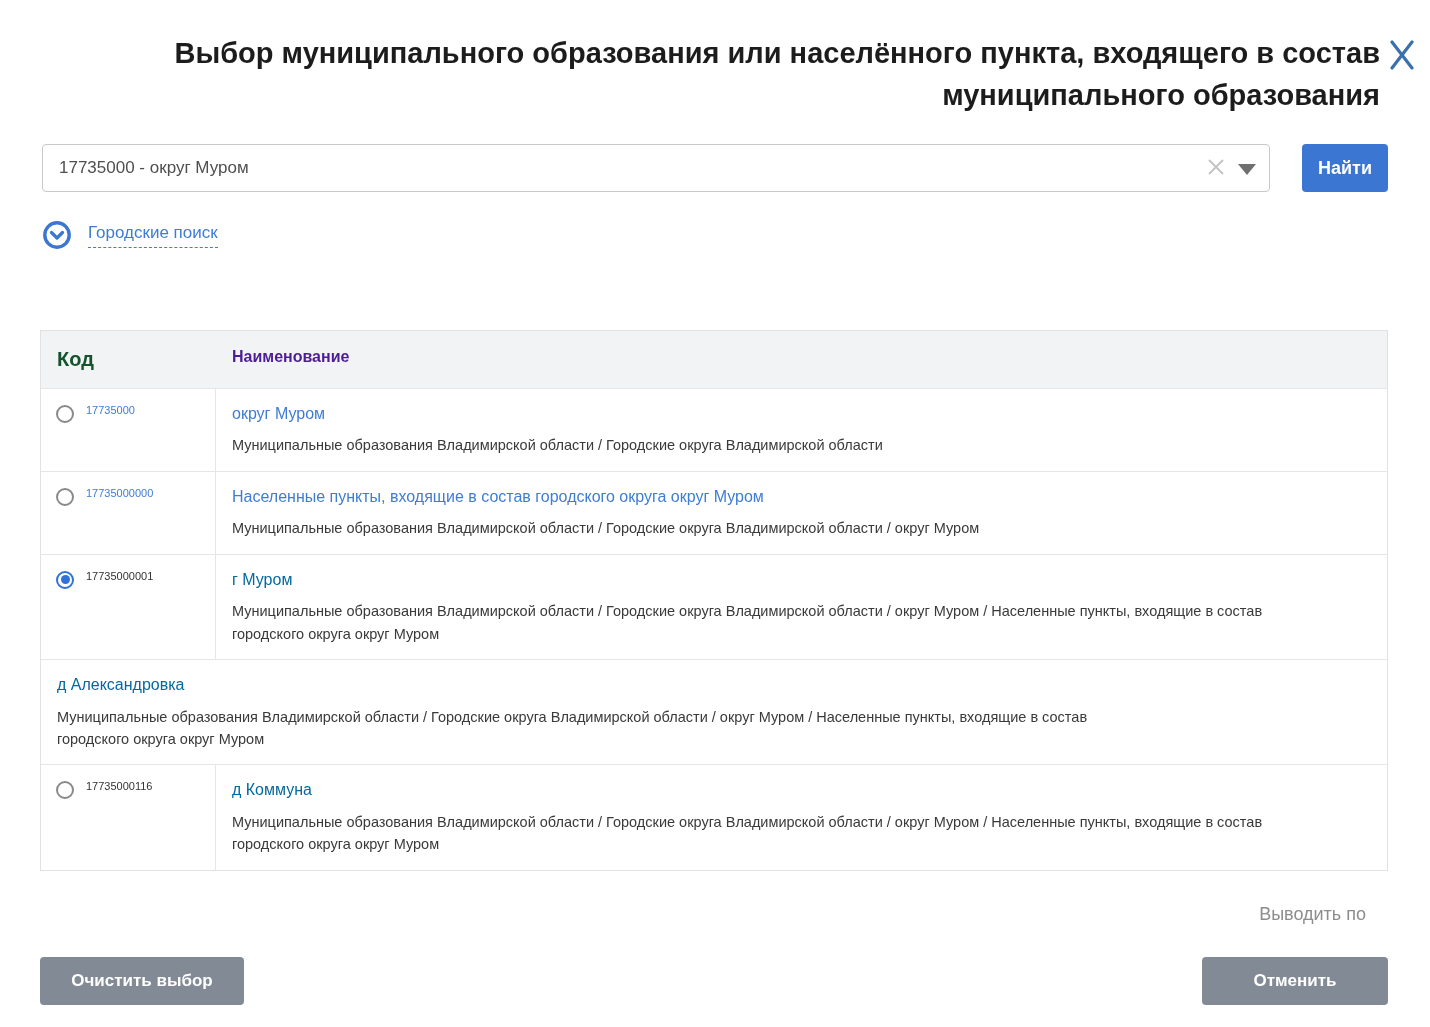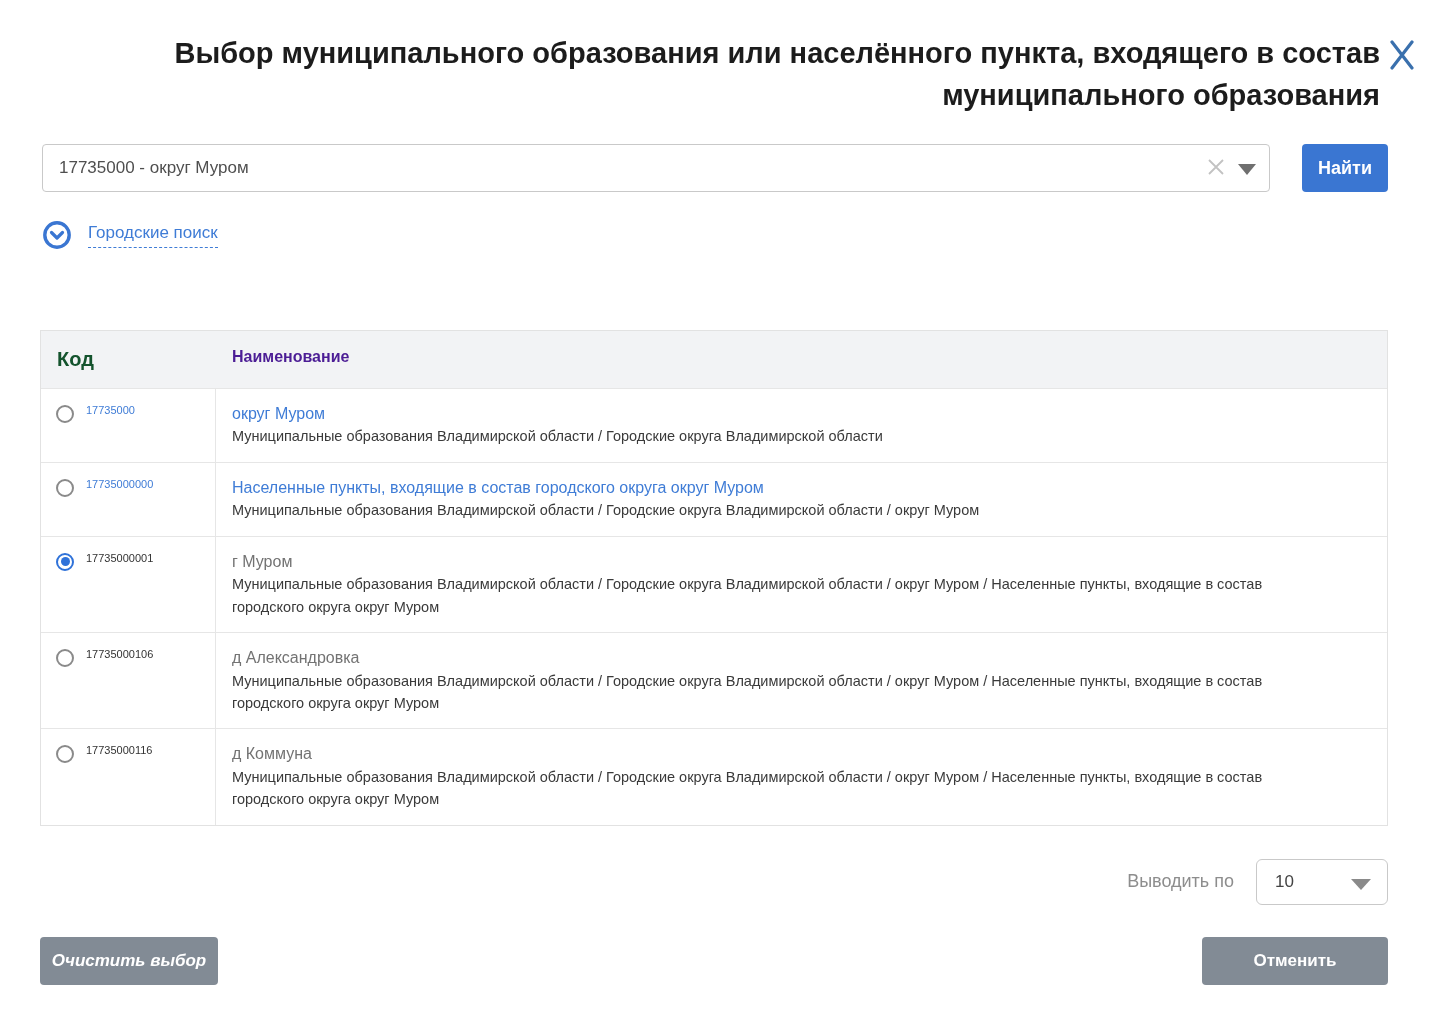--- a/index.html
+++ b/index.html
@@ -44,38 +44,38 @@
   .t-row { display:flex; border-top:1px solid #e6e6e6; background:#fff; cursor:pointer; }
   .t-row .cell-code { width:175px; padding:14px 10px 14px 15px; border-right:1px solid #e6e6e6;
     display:flex; align-items:flex-start; }
   .t-row .cell-name { flex:1; padding:14px 24px 14px 16px; }
   .radio { flex:0 0 auto; width:18px; height:18px; border:2px solid #8a8a8a; border-radius:50%;
     margin:2px 12px 0 0; display:flex; align-items:center; justify-content:center; background:#fff; }
   .radio .dot { width:9px; height:9px; border-radius:50%; background:transparent; }
   .t-row.selected .radio { border-color:#2f72d9; }
   .t-row.selected .radio .dot { background:#2f72d9; }
   .code-text { font-size:11px; color:#333; line-height:1.4; }
-  .name-text { font-size:16px; color:#737373; line-height:1.4; }
+  .name-text { font-size:16px; color:#0369a1; line-height:1.4; }
   .t-row.linked .code-text, .t-row.linked .name-text { color:#3f7cd6; }
-  .path-text { font-size:14.5px; color:#3a3a3a; line-height:1.55; max-width:1100px; }
+  .path-text { margin-top:9px; font-size:14.5px; color:#3a3a3a; line-height:1.55; max-width:1100px; }
 
   
   .pager-row { display:flex; justify-content:flex-end; align-items:center; margin:33px 42px 0 0; }
   .pager-label { font-size:18px; color:#8d8d8d; margin-right:22px;margin-left:38px; }
   .page-size { position:relative; width:132px; height:46px; border:1px solid #c9c9c9; border-radius:6px;
     display:flex; align-items:center; padding-left:18px; cursor:pointer; background:#fff; }
   .page-size .val { font-size:17px; color:#444; }
   .page-size .caret { position:absolute; right:16px; top:19px; width:0; height:0;
     border-left:10px solid transparent; border-right:10px solid transparent; border-top:11px solid #8a8a8a; }
 
   
   .footer-row { display:flex; align-items:center; margin:32px 42px 0 40px; }
   .btn { height:48px; border:none; border-radius:4px; color:#fff; font-size:17px; font-weight:700;
     cursor:pointer; font-family:"Liberation Sans","DejaVu Sans",sans-serif; }
-  .btn-clear { width:178px;font-style:italic; }
+  .btn-clear { width:204px; }
   .btn-cancel { width:186px; margin-left:auto; }
   .btn-select { width:188px; margin-left:18px; }
 </style>
 </head>
 <body>
 
 <div class="modal">
 
   <div class="close-btn">
     <svg viewBox="0 0 32 32">
@@ -147,26 +147,20 @@
           </span>
         <span class="code-text">17735000001</span>
       </div>
       <div class="cell-name">
         <div class="name-text">г Муром</div>
         <div class="path-text">Муниципальные образования Владимирской области / Городские округа Владимирской области / округ Муром / Населенные пункты, входящие в состав городского округа округ Муром</div>
       </div>
     </div>
 
     <div class="t-row">
-      <div class="cell-code">
-        <span class="radio">
-            <span class="dot"></span>
-          </span>
-        <span class="code-text">17735000106</span>
-      </div>
       <div class="cell-name">
         <div class="name-text">д Александровка</div>
         <div class="path-text">Муниципальные образования Владимирской области / Городские округа Владимирской области / округ Муром / Населенные пункты, входящие в состав городского округа округ Муром</div>
       </div>
     </div>
 
     <div class="t-row">
       <div class="cell-code">
         <span class="radio">
             <span class="dot"></span>
@@ -175,24 +169,20 @@
       </div>
       <div class="cell-name">
         <div class="name-text">д Коммуна</div>
         <div class="path-text">Муниципальные образования Владимирской области / Городские округа Владимирской области / округ Муром / Населенные пункты, входящие в состав городского округа округ Муром</div>
       </div>
     </div>
   </div>
 
   <div class="pager-row">
     <span class="pager-label">Выводить по</span>
-    <div class="page-size">
-      <span class="val">10</span>
-      <span class="caret"></span>
-    </div>
   </div>
 
   <div class="footer-row">
     <button class="btn btn-clear" style="background: rgb(130, 139, 149);">Очистить выбор</button>
     <button class="btn btn-cancel" style="background: rgb(130, 139, 149);">Отменить</button>
   </div>
 
 </div>
 
 </body></html>

